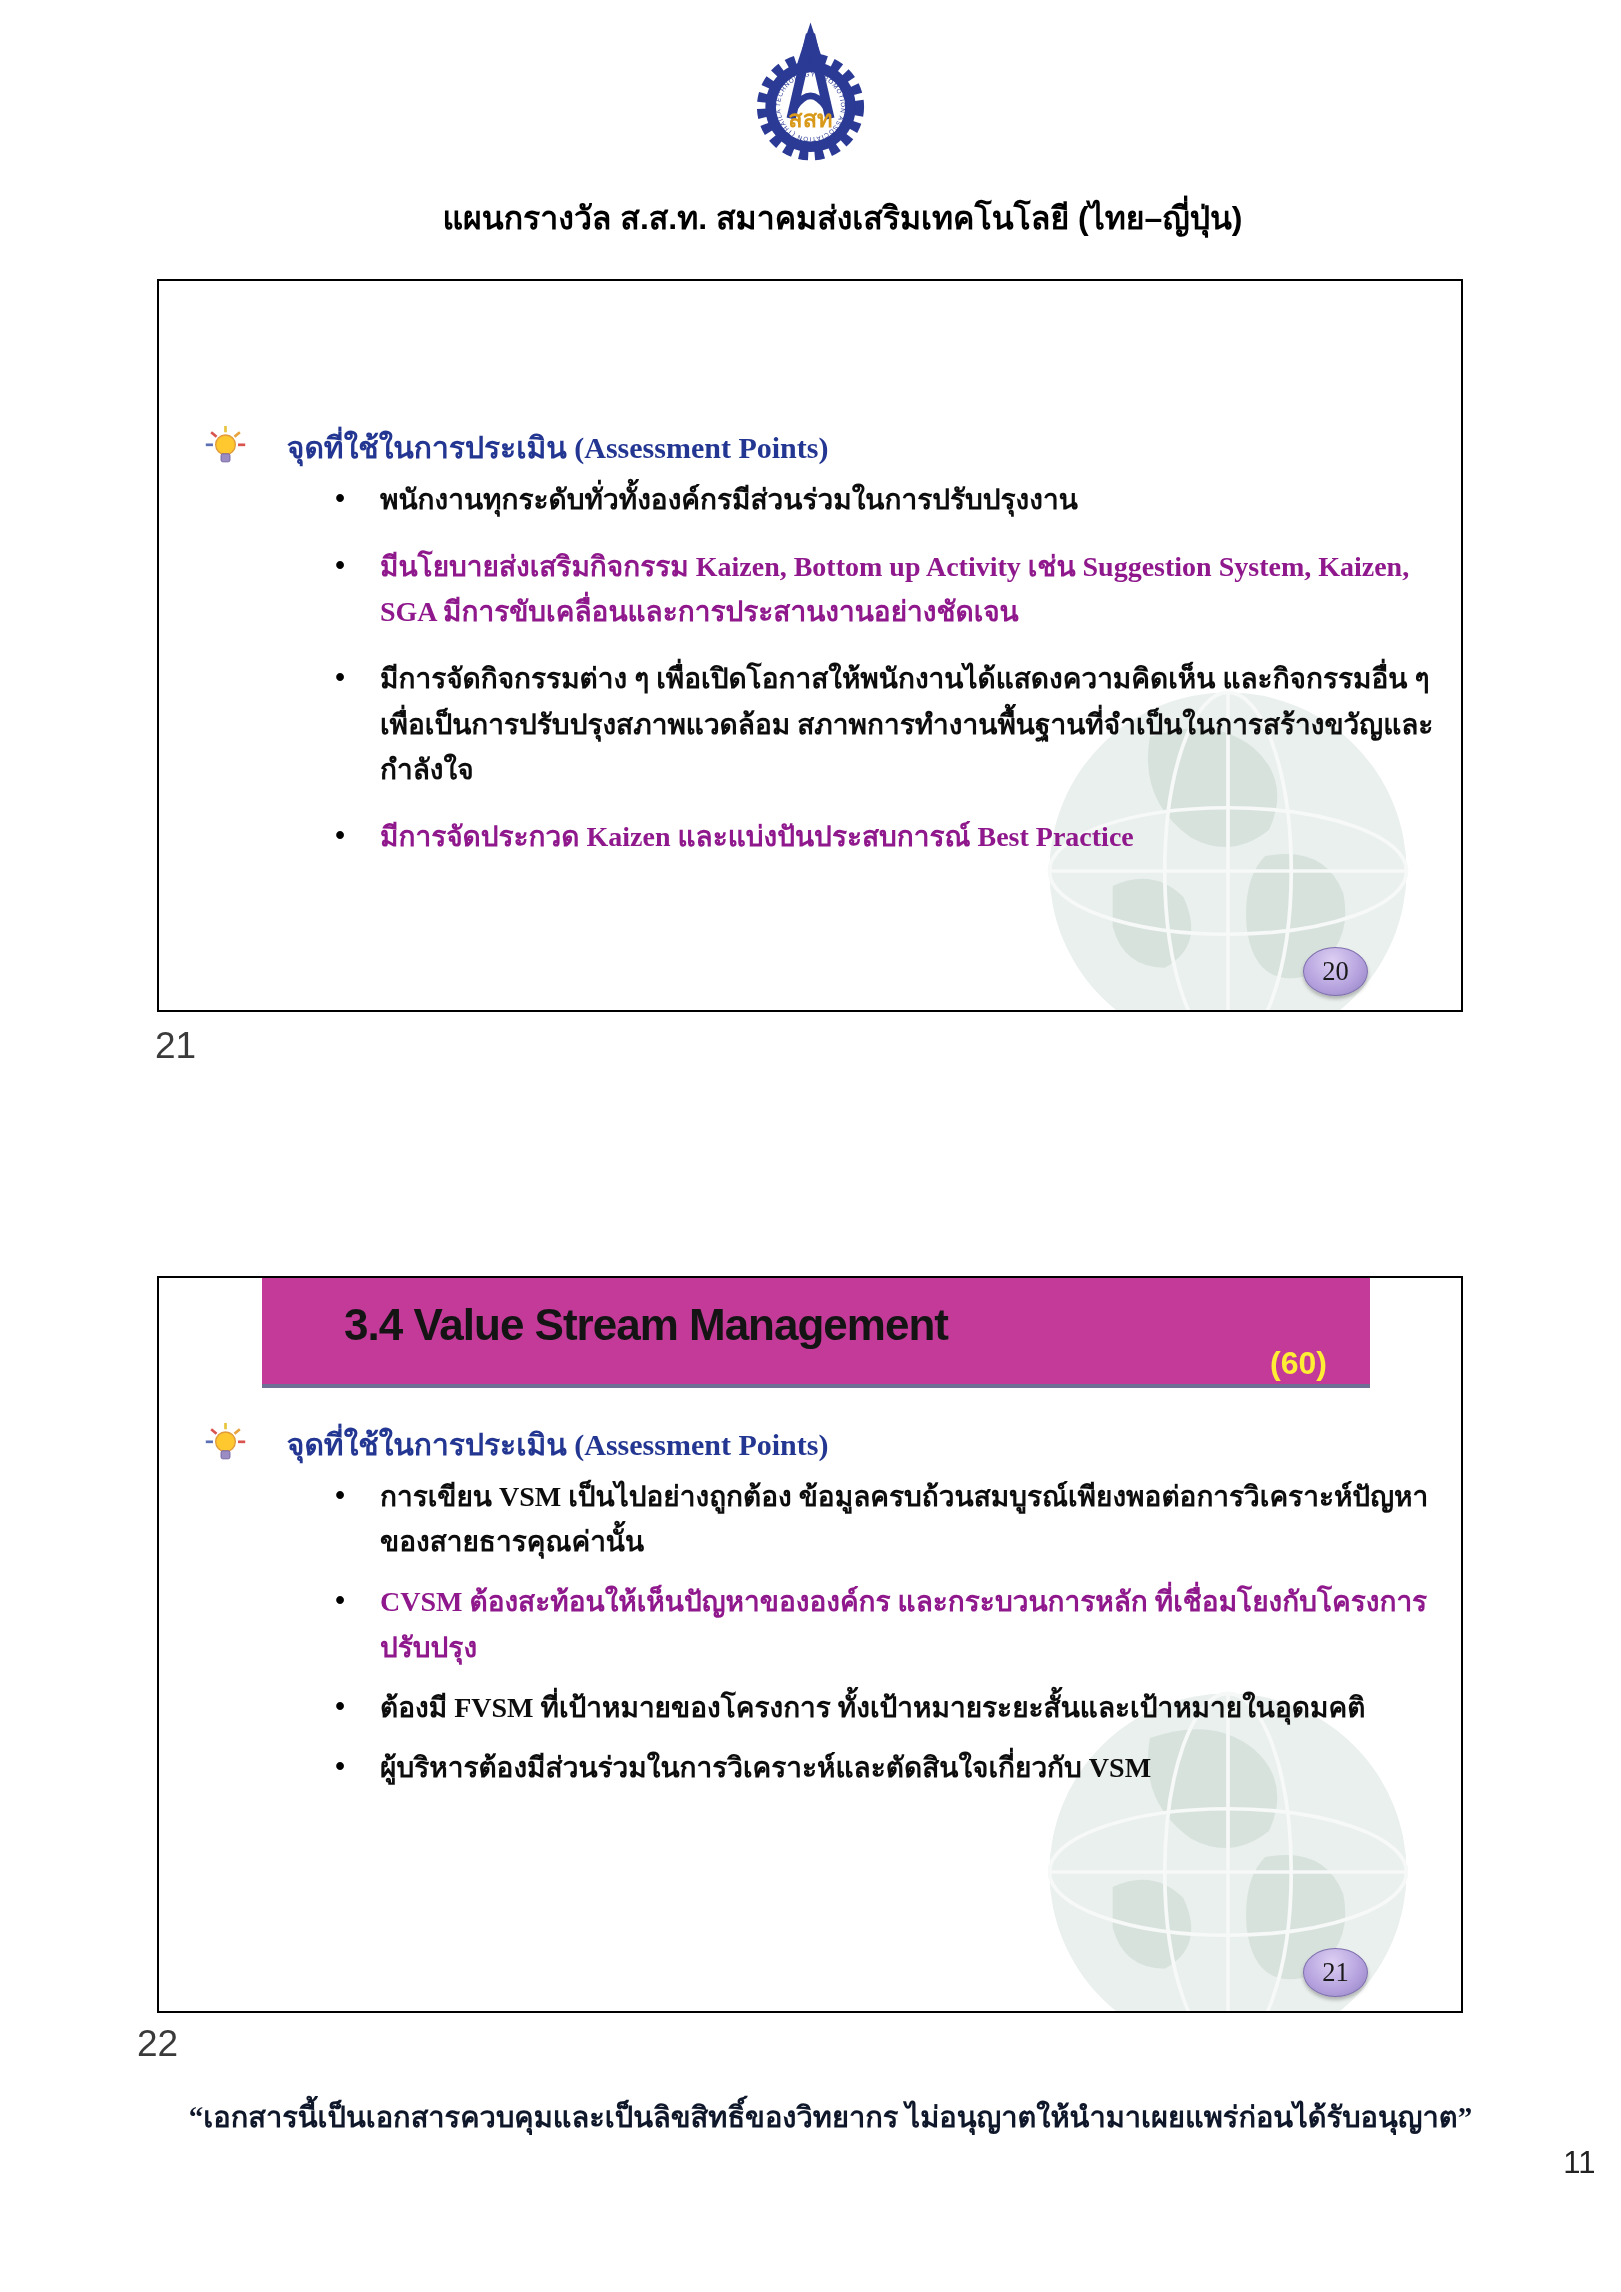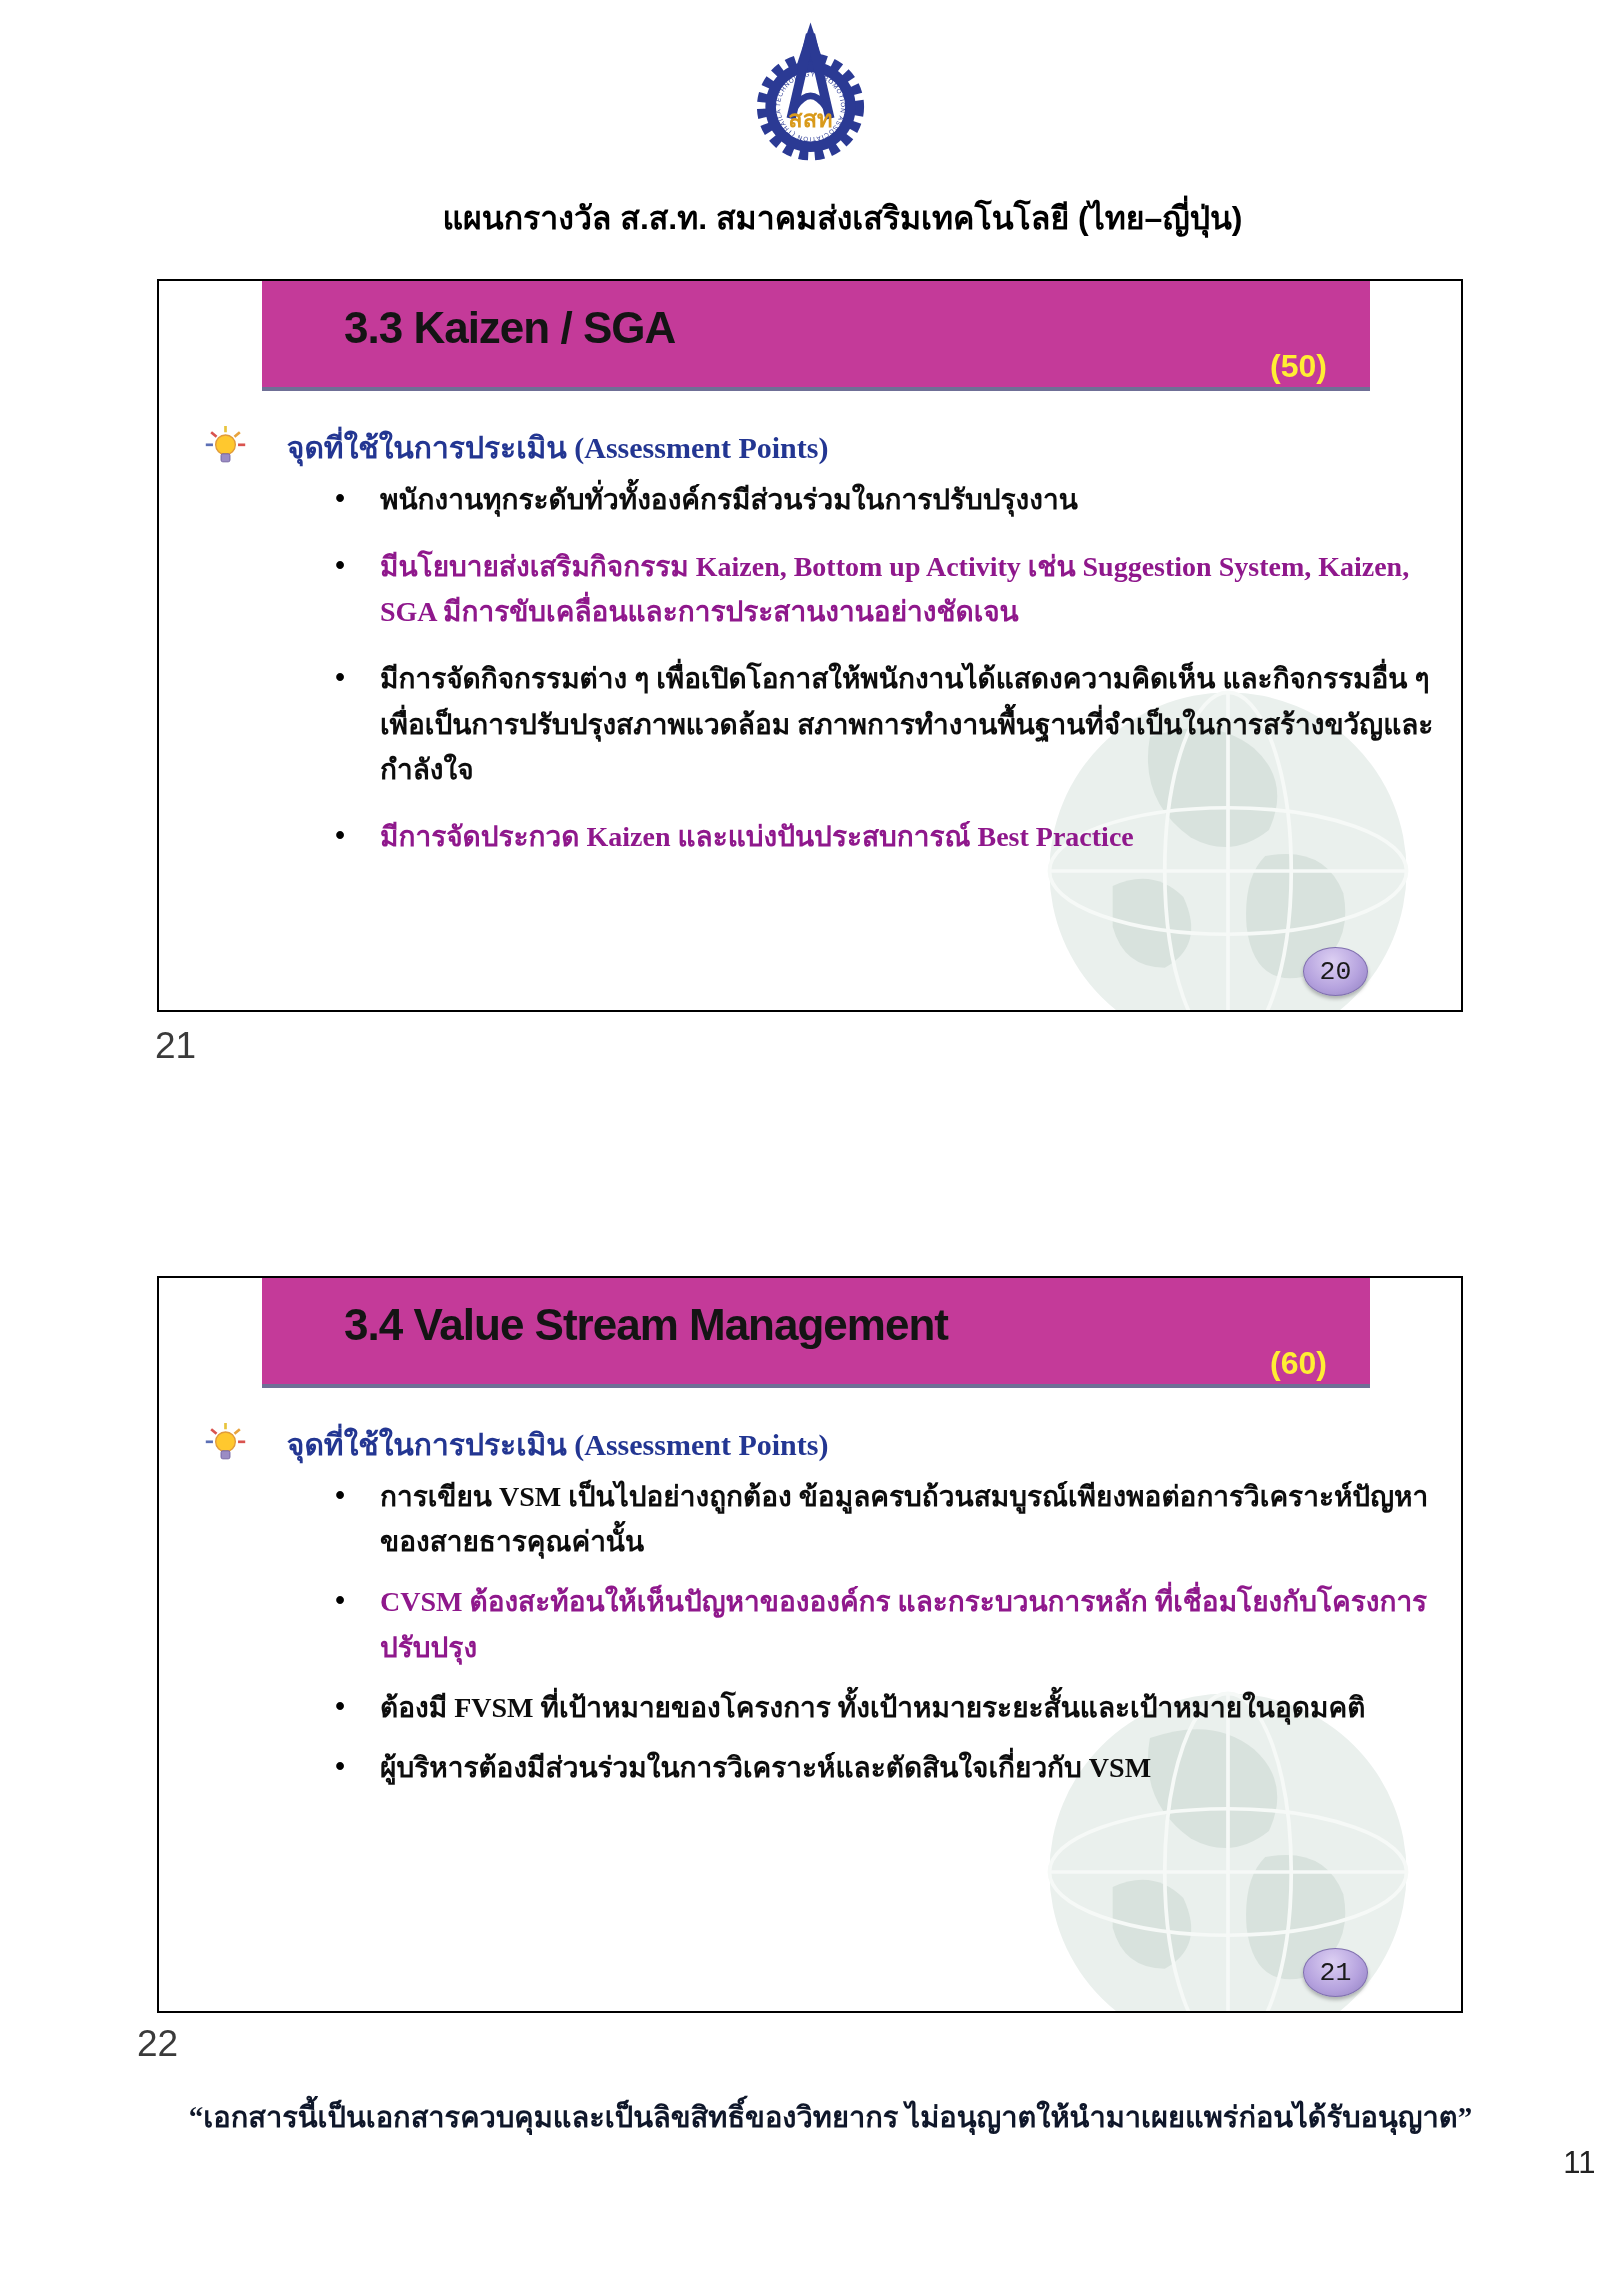--- a/index.html
+++ b/index.html
@@ -72,21 +72,21 @@
   .globe { position:absolute; right:47px; bottom:-47px; width:372px; height:372px; }
 
   
   .slide-num {
     position:absolute; right:93px; bottom:13.7px; width:65px; height:49px;
     border-radius:50%;
     background:radial-gradient(ellipse at 45% 28%, #ddd0f3 0%, #b5a2de 58%, #8f7ec0 100%);
     border:1px solid #7f6fae;
     box-shadow:0 2.9px 3.9px rgba(0,0,0,0.25);
     display:flex; align-items:center; justify-content:center;
-    font-size:26.5px; color:#1a1a1a; font-family:Liberation Mono, monospace;
+    font-size:26.5px; color:#1a1a1a; font-family:Liberation Serif, serif;
   }
 
   
   .page-label {
     position:absolute; font-size:37px; color:#3a3a3a;
     font-family:"Liberation Sans", sans-serif;
   }
   .page-label.l1 { left:155px; top:1025px; }
   .page-label.l2 { left:137px; top:2023px; }
 
@@ -135,24 +135,20 @@
     <circle cx="100" cy="100" r="96" fill="#EAF0ED"></circle>
     <path d="M58,28 Q92,16 114,34 Q134,52 122,78 Q102,94 80,82 Q52,62 58,28 Z" fill="#D8E2DD"></path>
     <path d="M120,92 Q152,86 162,112 Q168,142 140,157 Q114,162 110,130 Q108,104 120,92 Z" fill="#D8E2DD"></path>
     <path d="M38,108 Q60,98 76,114 Q88,140 66,152 Q44,152 38,130 Z" fill="#D8E2DD"></path>
     <ellipse cx="100" cy="100" rx="96" ry="34" fill="none" stroke="#F6F9F7" stroke-width="2"></ellipse>
     <ellipse cx="100" cy="100" rx="34" ry="96" fill="none" stroke="#F6F9F7" stroke-width="2"></ellipse>
     <line x1="4" y1="100" x2="196" y2="100" stroke="#F6F9F7" stroke-width="2"></line>
     <line x1="100" y1="4" x2="100" y2="196" stroke="#F6F9F7" stroke-width="2"></line>
   </svg>
 
-  <div class="slide-bar">
-    <div class="slide-title">3.3  Kaizen / SGA</div>
-    <div class="slide-score">(50)</div>
-  </div>
 
   <div class="assess-row">
     <svg width="43" height="43" viewBox="0 0 48 48">
       <line x1="2" y1="21" x2="10" y2="21" stroke="#5B6FB5" stroke-width="3"></line>
       <line x1="38" y1="21" x2="46" y2="21" stroke="#D9534F" stroke-width="3"></line>
       <line x1="8" y1="7" x2="14" y2="12" stroke="#D9534F" stroke-width="3"></line>
       <line x1="40" y1="7" x2="34" y2="12" stroke="#E8A33D" stroke-width="3"></line>
       <line x1="24" y1="0" x2="24" y2="7" stroke="#E8C43D" stroke-width="3"></line>
       <circle cx="24" cy="21" r="11" fill="#FFC82E" stroke="#E09B3C" stroke-width="1.5"></circle>
       <rect x="19" y="31" width="10" height="9" rx="2" fill="#9B8CC4" stroke="#6F5F9E"></rect>

